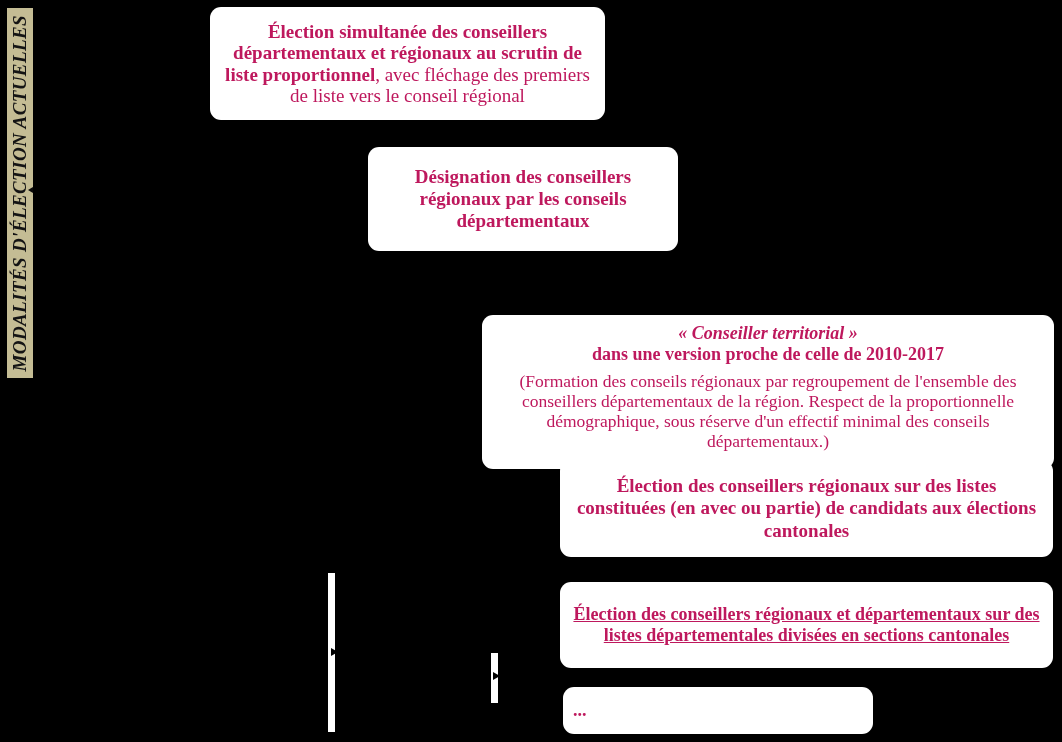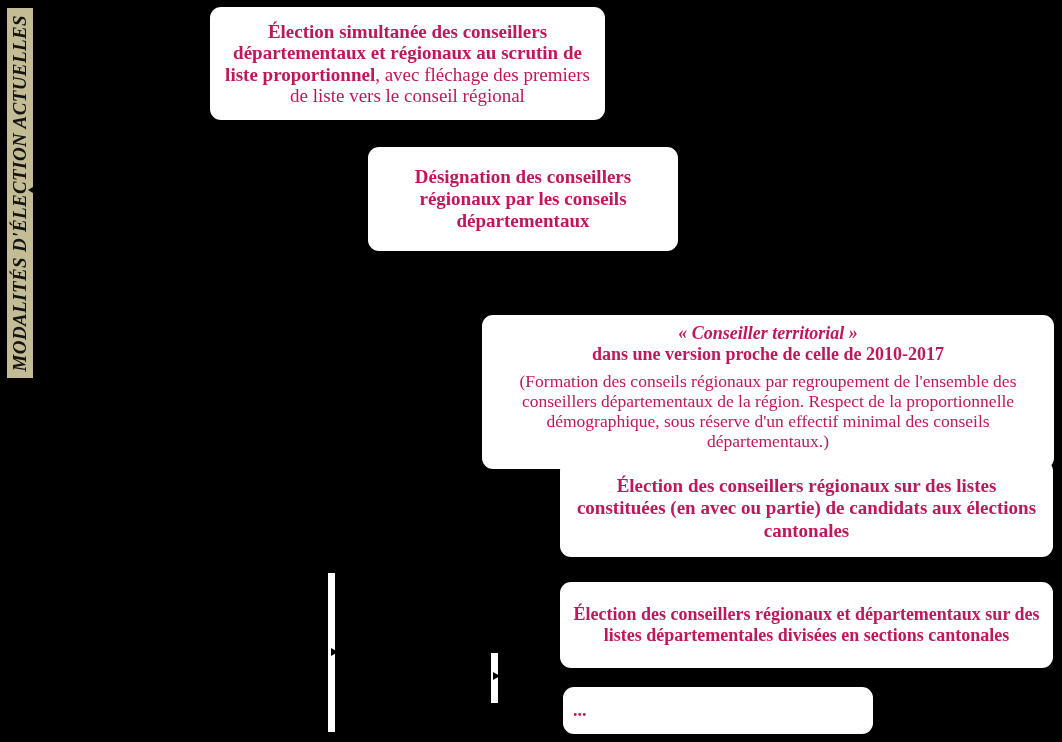--- a/index.html
+++ b/index.html
@@ -13,21 +13,21 @@
     text-align:center; box-sizing:border-box; padding:8px 10px;
   }
   .node .bold { font-weight:bold; }
   .b1 { left:210px; top:7px;   width:395px; height:113px; font-size:19px; line-height:1.13; }
   .b2 { left:368px; top:147px; width:310px; height:104px;  font-size:19px; line-height:1.15; font-weight:bold; }
   .b3 { left:482px; top:267px; width:572px; height:154px; flex-direction:column;margin-top:48px; }
   .b3 .title { font-size:18px; font-weight:bold; line-height:1.18; }
   .b3 .title .it { font-style:italic; }
   .b3 .body { font-size:17.5px; line-height:1.13; margin-top:7px; }
   .b4 { left:560px; top:460px; width:493px; height:97px; font-size:19px;   line-height:1.18; font-weight:bold; }
-  .b5 { left:560px; top:582px; width:493px; height:86px; font-size:18px;   line-height:1.18; font-weight:bold; }
+  .b5 { left:560px; top:582px; width:493px; height:86px; font-size:18px;   line-height:1.18; font-weight:bold;text-decoration:underline; }
   .b6 { left:563px; top:687px; width:310px; height:47px; font-size:18px;   font-weight:bold; }
   .sidebar {
     position:absolute; left:7px; top:8px; width:26px; height:370px;
     background:#c4bc94; display:flex; align-items:center; justify-content:center;
   }
   .sidebar span {
     writing-mode:vertical-rl; transform:rotate(180deg); white-space:nowrap;
     font-style:italic; font-weight:bold; font-size:19px; color:#141414;
     letter-spacing:0.4px;
   }

